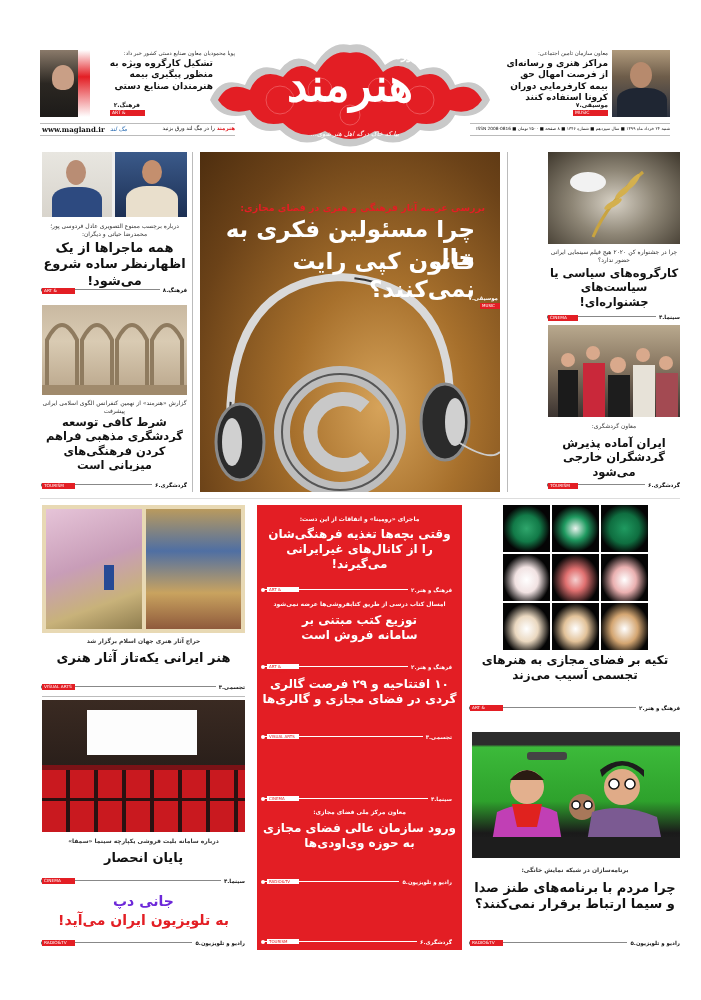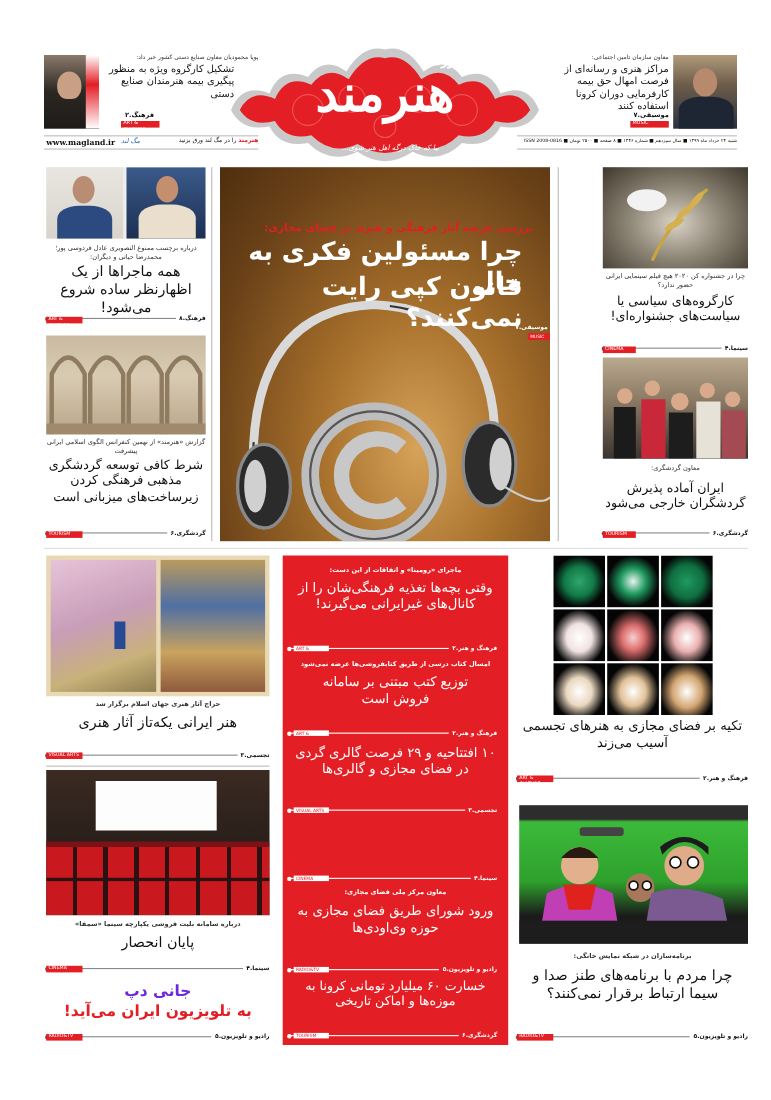--- a/index.html
+++ b/index.html
@@ -2,21 +2,21 @@
 <html><head>
 <meta charset="utf-8">
 <style>
   * { box-sizing: border-box; margin: 0; padding: 0; }
   html, body { width: 701px; height: 1000px; background: #ffffff; overflow: hidden; }
   body { font-family: "DejaVu Sans", sans-serif; color: #111; position: relative; }
   .abs { position: absolute; }
   .rtl { direction: rtl; text-align: right; }
   .center { text-align: center; }
   .kicker { font-size: 6px; color: #333; line-height: 1.35; }
-  .head { font-weight: normal; color: #111; line-height: 1.25; }
+  .head { font-weight: bold; color: #111; line-height: 1.25; }
   .sec-row { position: absolute; height: 9px; display: flex; align-items: center; direction: rtl; }
   .sec-name { font-size: 5.5px; font-weight: bold; color: #111; margin-left: 3px; white-space: nowrap; }
   .sec-line { flex: 1; height: 1px; background: #888; position: relative; }
   .sec-line::after { content: ""; position: absolute; left: -1px; top: -1.5px; width: 4px; height: 4px; background: #555; border-radius: 50%; }
   .divider-v { position: absolute; width: 1px; background: #bbb; }
   .divider-h { position: absolute; height: 1px; background: #bbb; }
   .photo { position: absolute; overflow: hidden; }
   
   .redcol { position: absolute; left: 257px; top: 505px; width: 205px; height: 445px; background: #e31e24; }
   .redcol .kicker { color: #fff; font-weight: bold; font-size: 6px; }
@@ -117,21 +117,21 @@
     <g fill="none" stroke="#8f7b5f" stroke-width="4">
       <path d="M5,90 L5,35 Q20,5 35,35 L35,90"></path>
         <path d="M40,90 L40,35 Q55,5 70,35 L70,90"></path>
         <path d="M75,90 L75,35 Q90,5 105,35 L105,90"></path>
         <path d="M110,90 L110,35 Q125,5 140,35 L140,90"></path>
     </g>
     <rect x="0" y="80" width="145" height="10" fill="#a08a6c"></rect>
   </svg>
 </div>
 <div class="abs center kicker" style="left:42px;top:399px;width:145px;direction:rtl;">گزارش «هنرمند» از نهمین کنفرانس الگوی اسلامی ایرانی پیشرفت</div>
-<div class="abs center head" style="left:42px;top:415px;width:145px;font-size:11.5px;direction:rtl;">شرط کافی توسعه گردشگری مذهبی فرهنگی کردن زیرساخت‌های میزبانی است</div>
+<div class="abs center head" style="left:42px;top:415px;width:145px;font-size:11.5px;direction:rtl;">شرط کافی توسعه گردشگری مذهبی فراهم کردن فرهنگی‌های میزبانی است</div>
 <div class="sec-row" style="left:42px;top:480px;width:145px;">
   <span class="sec-name">گردشگری.۶</span>
   <span class="sec-line"></span>
 </div>
 <div class="abs" style="left:42px;top:483px;width:33px;height:6px;background:#e31e24;color:#fff;font-size:4.3px;line-height:6px;padding-left:2px;">TOURISM</div>
 
 <div class="divider-v" style="left:507px;top:152px;height:340px;"></div>
 <div class="photo" style="left:548px;top:152px;width:132px;height:92px;background:radial-gradient(ellipse at 50% 55%,#d8d2c6 0%,#8e8676 45%,#3e372c 100%);">
   <svg width="132" height="92" viewBox="0 0 132 92">
     <path d="M45,85 Q60,50 95,20" stroke="#c9a440" stroke-width="3" fill="none"></path>
@@ -238,28 +238,27 @@
   </div>
   <div class="abs" style="left:10px;top:229px;width:32px;height:5px;background:#fff;color:#e31e24;font-size:4px;line-height:5px;padding-left:2px;">VISUAL ARTS</div>
 
   <div class="sec-row" style="left:5px;top:289px;width:190px;">
     <span class="sec-name">سینما.۴</span>
     <span class="sec-line"></span>
   </div>
   <div class="abs" style="left:10px;top:291px;width:32px;height:5px;background:#fff;color:#e31e24;font-size:4px;line-height:5px;padding-left:2px;">CINEMA</div>
 
   <div class="abs center kicker" style="left:5px;top:303px;width:195px;direction:rtl;">معاون مرکز ملی فضای مجازی:</div>
-  <div class="abs center head" style="left:5px;top:316px;width:195px;font-size:12px;direction:rtl;">ورود شورای طریق فضای مجازی به حوزه وی‌اودی‌ها</div>
+  <div class="abs center head" style="left:5px;top:316px;width:195px;font-size:12px;direction:rtl;">ورود سازمان عالی فضای مجازی به حوزه وی‌اودی‌ها</div>
   <div class="sec-row" style="left:5px;top:372px;width:190px;">
     <span class="sec-name">رادیو و تلویزیون.۵</span>
     <span class="sec-line"></span>
   </div>
   <div class="abs" style="left:10px;top:374px;width:32px;height:5px;background:#fff;color:#e31e24;font-size:4px;line-height:5px;padding-left:2px;">RADIO&amp;TV</div>
 
-  <div class="abs center head" style="left:5px;top:384px;width:195px;font-size:11.5px;direction:rtl;">خسارت ۶۰ میلیارد تومانی کرونا به موزه‌ها و اماکن تاریخی</div>
   <div class="sec-row" style="left:5px;top:432px;width:190px;">
     <span class="sec-name">گردشگری.۶</span>
     <span class="sec-line"></span>
   </div>
   <div class="abs" style="left:10px;top:434px;width:32px;height:5px;background:#fff;color:#e31e24;font-size:4px;line-height:5px;padding-left:2px;">TOURISM</div>
 </div>
 
 <div class="photo" style="left:503px;top:505px;width:145px;height:145px;background:#fff;">
   <div style="display:grid;grid-template-columns:repeat(3,47px);grid-template-rows:repeat(3,47px);gap:2px;">
     <div style="background:radial-gradient(ellipse at 50% 50%,#2fa66c 0%,#127a48 40%,#050505 70%);"></div>

